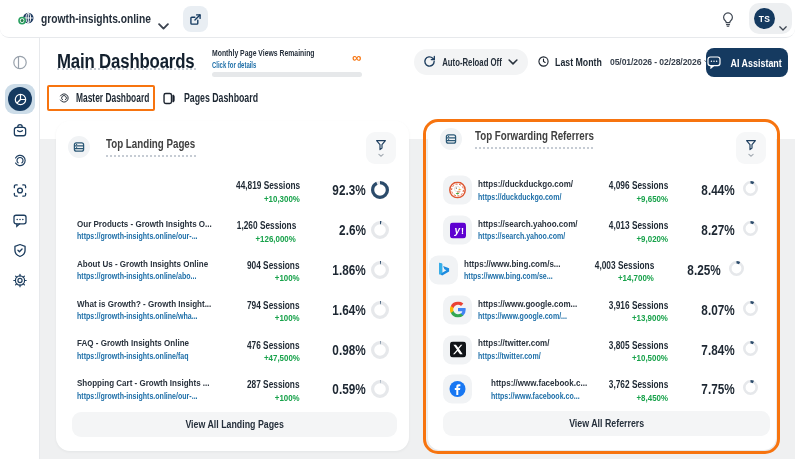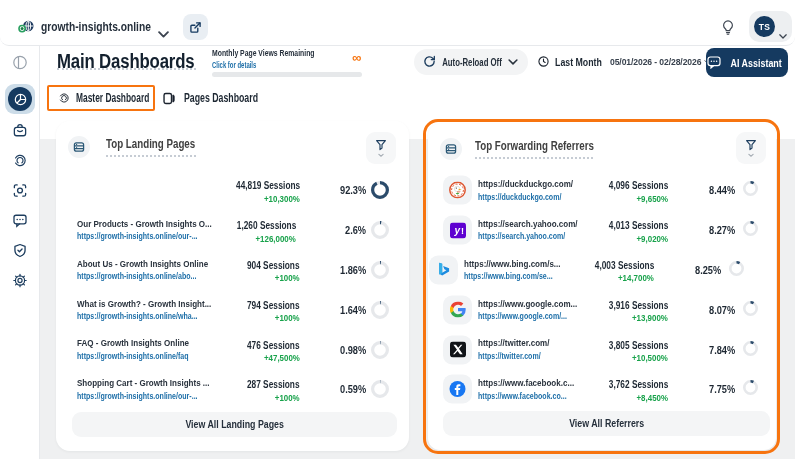--- a/index.html
+++ b/index.html
@@ -3,21 +3,21 @@
 * { margin:0; padding:0; box-sizing:border-box; }
 svg { flex:none; }
 html,body { width:795px; height:459px; overflow:hidden; }
 body { font-family:"Liberation Sans",sans-serif; background:#fff; position:relative; color:#28313d; }
 .abs { position:absolute; }
 .sx { display:inline-block; transform:scaleX(.82); transform-origin:0 50%; white-space:nowrap; }
 .sxr { display:inline-block; transform:scaleX(.84); transform-origin:100% 50%; white-space:nowrap; }
 .sxc { display:inline-block; transform:scaleX(.84); transform-origin:50% 50%; white-space:nowrap; }
 
 
-.topbar { position:absolute; top:8px; left:0; width:795px; height:38px; background:#fff; border-bottom:1px solid #e7e9ec; z-index:5;border-radius:9px; }
+.topbar { position:absolute; top:0; left:0; width:795px; height:38px; background:#fff; border-bottom:1px solid #e7e9ec; z-index:5;border-radius:9px; }
 .sitename { position:absolute; left:41px; top:12px; font-size:12.5px; font-weight:bold; color:#252f3b; }
 .extbtn { position:absolute; left:183px; top:6px; width:25px; height:26px; background:#e9eef3; border-radius:8px; display:flex; align-items:center; justify-content:center; }
 .avpill { position:absolute; left:749px; top:3px; width:43px; height:31px; background:#edeff1; border-radius:10px; }
 .avatar { position:absolute; left:5px; top:5px; width:21px; height:21px; border-radius:50%; background:#153a60; color:#fff; font-size:8.5px; font-weight:bold; display:flex; align-items:center; justify-content:center; letter-spacing:.2px; }
 
 
 .sidebar { position:absolute; top:38px; left:0; width:40px; height:421px; background:#fff; border-right:1px solid #e7e9ec; z-index:4; }
 .sbi { position:absolute; left:50%; transform:translateX(-50%); width:15px; height:15px; }
 .sbactive { position:absolute; top:46px; left:5px; width:30px; height:30px; border-radius:9px; background:#ccdce8; }
 .sbcircle { position:absolute; left:3px; top:3px; width:24px; height:24px; border-radius:50%; background:#153a60; display:flex; align-items:center; justify-content:center; }
@@ -58,21 +58,21 @@
 .ctitle { font-size:12.5px; font-weight:bold; color:#404040; border-bottom:2px dotted #c6ccd4; padding-bottom:4px; white-space:nowrap; }
 .cfilter { position:absolute; width:30px; height:32px; border-radius:9px; background:#f6f7f8; display:flex; align-items:center; justify-content:center; }
 
 .row { position:absolute; display:flex; align-items:center; }
 .rtxt { flex:1; min-width:0; position:relative; top:-0.5px; }
 .rtitle { font-size:9.8px; font-weight:bold; color:#2a333e; }
 .rlink { font-size:8.6px; color:#1e6fa8; font-weight:bold; margin-top:2.5px; }
 .rsess { position:absolute; text-align:right; top:50%; transform:translateY(calc(-50% + 1px)); }
 .rnum { font-size:10.5px; font-weight:bold; color:#1d2732; }
 .rgreen { font-size:8.8px; font-weight:bold; color:#18a24b; margin-top:2.5px; }
-.rpct { position:absolute; top:50%; transform:translateY(-50%); font-size:11px; font-weight:bold; color:#1d2732;text-align:center; }
+.rpct { position:absolute; top:50%; transform:translateY(-50%); font-size:14px; font-weight:bold; color:#1d2732;text-align:center; }
 .rdonut { position:absolute; top:50%; transform:translateY(-50%); height:18px; }
 .favbox { position:absolute; left:0; width:29px; height:29px; border-radius:9px; background:#f1f3f5; display:flex; align-items:center; justify-content:center; top:50%; transform:translateY(-50%); }
 
 .viewall { position:absolute; height:25px; background:#f4f5f6; border-radius:9px; display:flex; align-items:center; justify-content:center; font-size:10.5px; font-weight:bold; color:#252f3b; }
 </style></head>
 <body>
 <div class="topbar">
   <div class="abs" style="left:17px;top:10px"><svg width="20" height="18" viewBox="0 0 20 18">
         <circle cx="11.3" cy="8" r="5.2" fill="#1e3a5f"></circle>
         <path d="M6.6 8h9.4M11.3 3.3v9.4" stroke="#fff" stroke-width=".95"></path>
@@ -217,21 +217,21 @@
       </svg>
     </div>
     <div class="ctitle" style="width:90px"><span class="sx" style="transform:scaleX(.78)">Top Landing Pages</span></div>
   </div>
 <div class="cfilter" style="left:366px;top:132px">
     <svg width="14" height="22" viewBox="0 0 14 22" fill="none">
       <path d="M2.6 3.6h8.8L8 7.7v3.4l-2 1.5V7.7L2.6 3.6z" stroke="#1e3e5f" stroke-width="1.15" stroke-linejoin="round"></path>
       <path d="M4.9 17.4l2.1 1.9 2.1-1.9" stroke="#a6adb5" stroke-width="1.2" fill="none" stroke-linecap="round"></path>
     </svg>
   </div>
-<div class="chead" style="left:440px;top:138px;gap:13px">
+<div class="chead" style="left:440px;top:128px;gap:13px">
     <div class="cicon">
       <svg width="12" height="12" viewBox="0 0 12 12" fill="none" stroke="#2b5876" stroke-width="1.25" stroke-linecap="round">
         <rect x="1.4" y="1.8" width="9.2" height="8.4" rx="2"></rect>
         <path d="M1.6 4.9h8.8M1.6 7.7h8.8"></path>
         <path d="M3.6 3.4h.01M3.6 6.3h.01"></path>
       </svg>
     </div>
     <div class="ctitle" style="width:118px"><span class="sx" style="transform:scaleX(.78)">Top Forwarding Referrers</span></div>
   </div>
 <div class="cfilter" style="left:736px;top:132px">
@@ -439,21 +439,21 @@
         <circle cx="7.5" cy="7.5" r="6.20" fill="none" stroke="#2b4b6b" stroke-width="2.6" stroke-dasharray="3.04 38.96" transform="rotate(-90 7.5 7.5)"></circle>
       </svg></div>
 </div>
 <div class="row" style="top:369.5px;left:443px;width:316px;height:39.8px">
   <div class="favbox">
       <svg width="17" height="17" viewBox="0 0 17 17">
         <circle cx="8.5" cy="8.5" r="8" fill="#1877f2"></circle>
         <path d="M10 5.7h1.4V3.8h-1.8c-1.5 0-2.3 1-2.3 2.4v1.3H5.8v1.9h1.5v5h2v-5h1.7l.3-1.9H9.3V6.4c0-.5.2-.7.7-.7z" fill="#fff"></path>
       </svg>
     </div>
-  <div class="rtxt" style="margin-left:35px">
+  <div class="rtxt" style="margin-left:48px">
       <div class="rtitle"><span class="sx">https://www.facebook.c...</span></div>
       <div class="rlink"><span class="sx">https://www.facebook.co...</span></div>
     </div>
   <div class="rsess" style="right:91px">
       <div class="rnum"><span class="sxr" style="transform:scaleX(.79)">3,762 Sessions</span></div>
       <div class="rgreen"><span class="sxr" style="transform:scaleX(.9)">+8,450%</span></div>
     </div>
   <div class="rpct" style="right:24px"><span class="sxr">7.75%</span></div>
   <div class="rdonut" style="right:1px"><svg width="15" height="15" viewBox="0 0 15 15">
         <circle cx="7.5" cy="7.5" r="6.20" fill="none" stroke="#e6e8eb" stroke-width="2.6"></circle>

